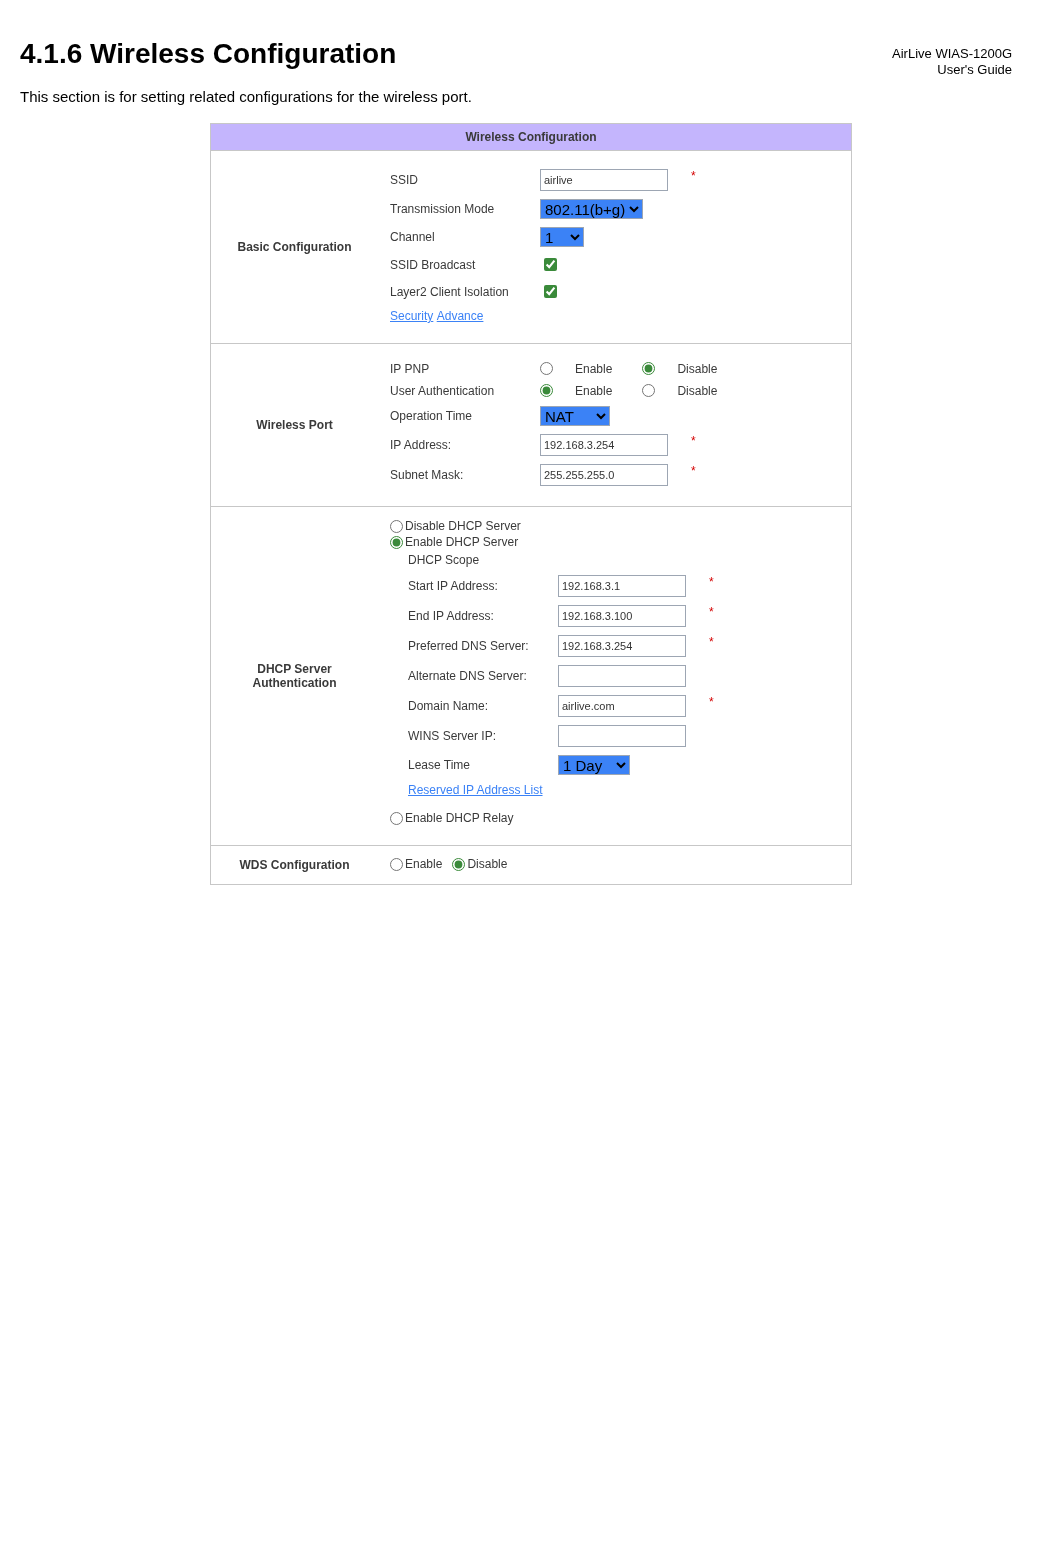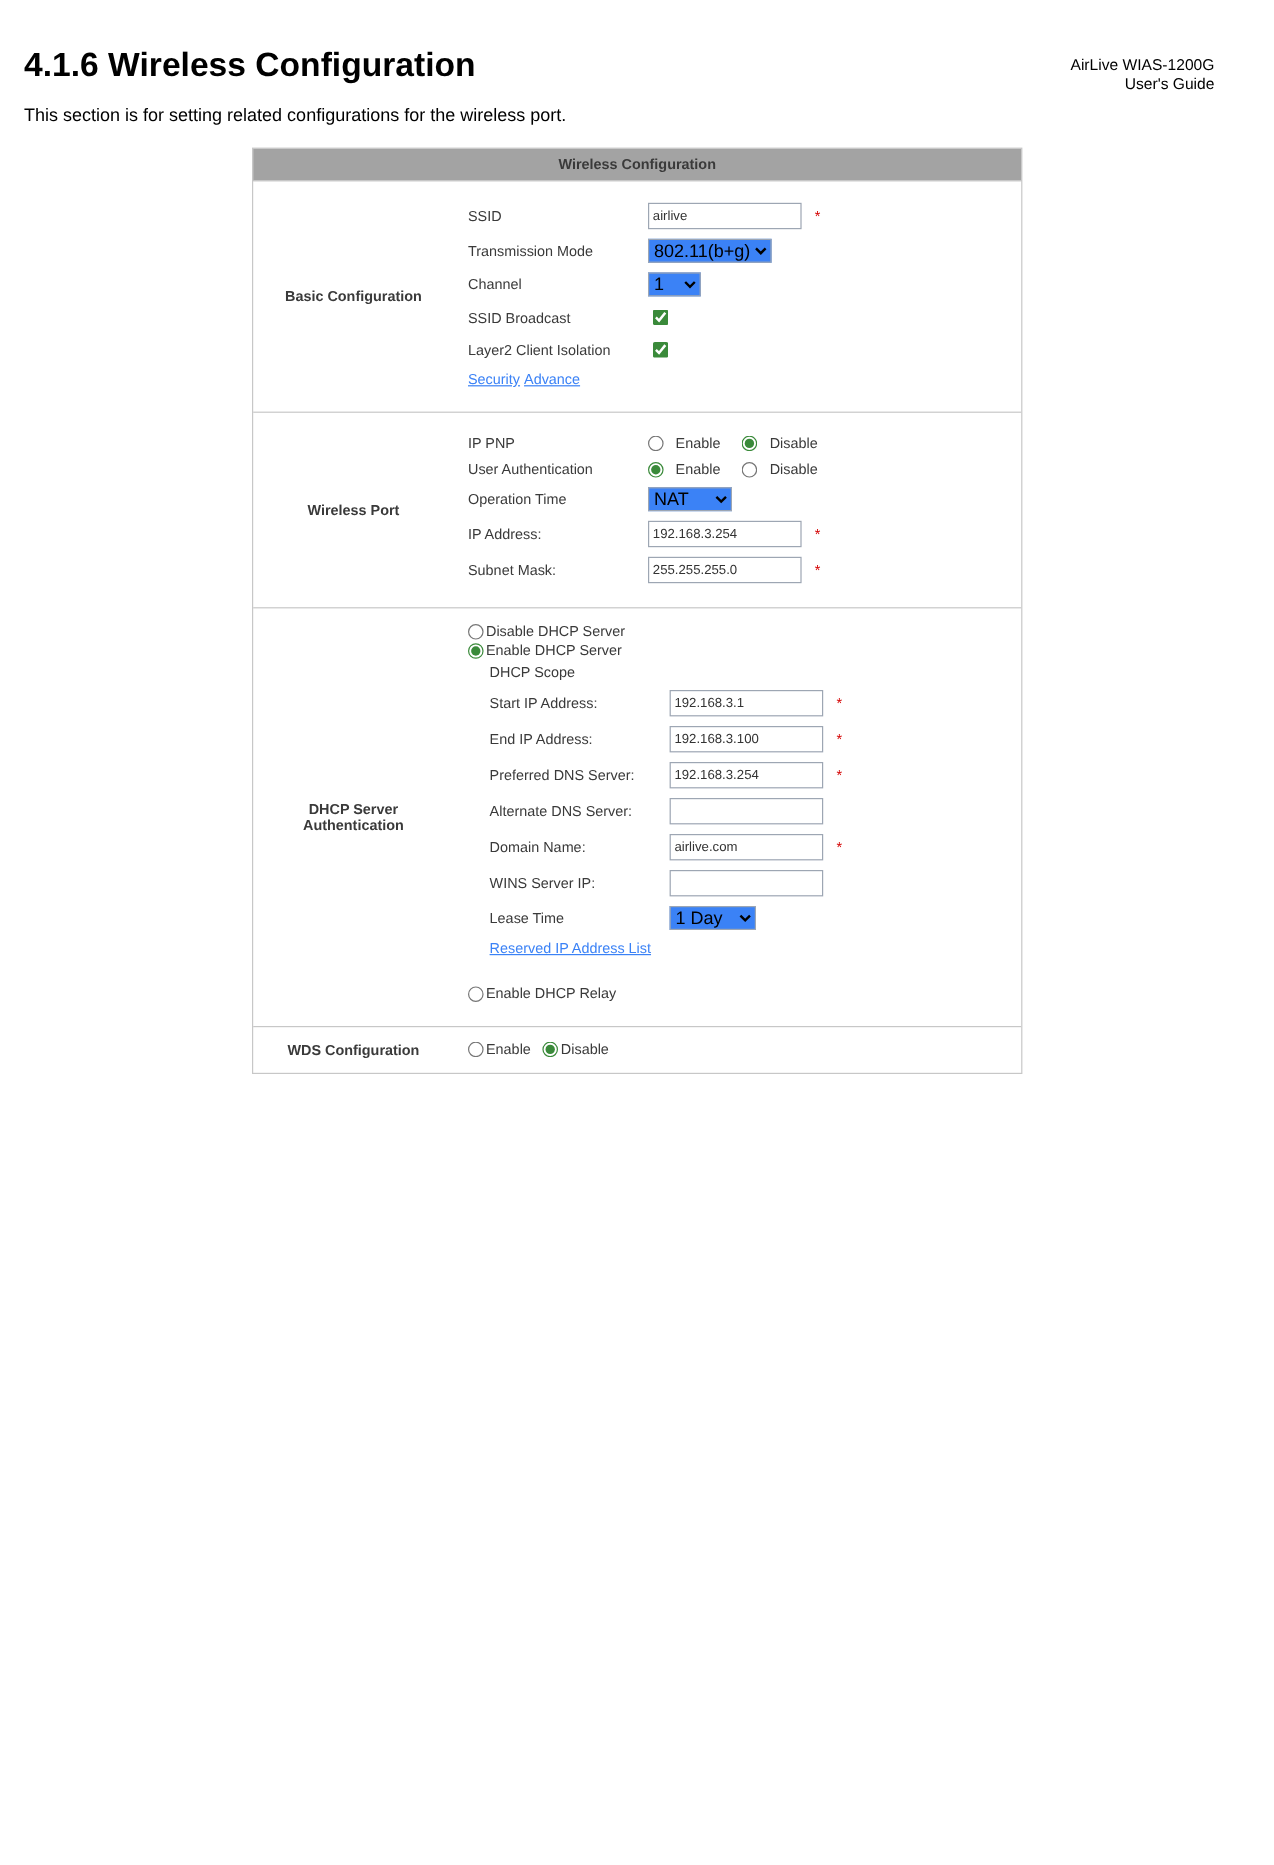--- a/index.html
+++ b/index.html
@@ -2,28 +2,28 @@
 <html><head>
 <meta charset="utf-8">
 <style>
 body{margin:0;font-family:Arial,Helvetica,sans-serif;background:#fff;color:#000}
 .page{width:1062px;height:1554px;position:relative;box-sizing:border-box;padding:0 20px}
 .hdr-right{position:absolute;top:8px;right:50px;font-size:13px;text-align:right;line-height:1.25}
 .h1{font-size:28px;font-weight:700;margin:38px 0 18px 0}
 .intro{font-size:15px;margin:0 0 18px 0}
 .figwrap{display:flex;justify-content:center}
 .panel{border:1px solid #c7c7c7;width:640px;font-size:12px;color:#3a3a3a}
-.panel-title{background:#a3a3a3;text-align:center;font-weight:700;padding:6px 0;border-bottom:1px solid #c7c7c7}
+.panel-title{background:#c4b5fd;text-align:center;font-weight:700;padding:6px 0;border-bottom:1px solid #c7c7c7}
 .sect{display:flex;border-bottom:1px solid #c7c7c7}
 .sect:last-child{border-bottom:none}
 .sect-label{width:155px;display:flex;align-items:center;justify-content:center;font-weight:700;padding:8px 6px;text-align:center}
 .sect-body{flex:1;padding:10px 12px 12px 12px}
 .row{display:flex;align-items:center;margin:8px 0}
 .row .lab{width:150px}
-.row .ctl{display:flex;align-items:center;gap:8px}
+.row .ctl{display:flex;align-items:flex-start;gap:20px}
 .row.sub .lab{width:150px}
 .indent{margin-left:18px}
 input[type=text]{width:120px;height:18px;font-size:11px;padding:1px 3px;border:1px solid #9da6b3;background:#fff;font-family:Arial,sans-serif;color:#333}
 select{font-size:15px;height:20px;border:1px solid #9da6b3;background:#3b82f6;font-family:Arial,sans-serif}
 .req{color:#d40000;margin-left:3px}
 .link{color:#3b82f6;text-decoration:underline;cursor:pointer}
 .chk{width:13px;height:13px;accent-color:#3a8a3a}
 .rad{accent-color:#3a8a3a;margin:0 2px 0 0}
 .radlab{margin-right:10px}
 .subhead{margin:4px 0 4px 18px}
@@ -193,21 +193,21 @@
             <div class="ctl">
               <select style="width:72px">
                 <option>1 Day</option>
               </select>
             </div>
           </div>
           <div class="row sub indent">
             <span class="link">Reserved IP Address List</span>
           </div>
 
-          <div class="row" style="margin-top:24px">
+          <div class="row" style="margin-top:14px">
             <input type="radio" class="rad" name="dhcpmode" style="">
             <span>Enable DHCP Relay</span>
           </div>
         </div>
       </div>
 
       <div class="sect">
         <div class="sect-label" style="padding:12px 6px">WDS Configuration</div>
         <div class="sect-body" style="display:flex;align-items:center">
           <input type="radio" class="rad" name="wds" style="">

